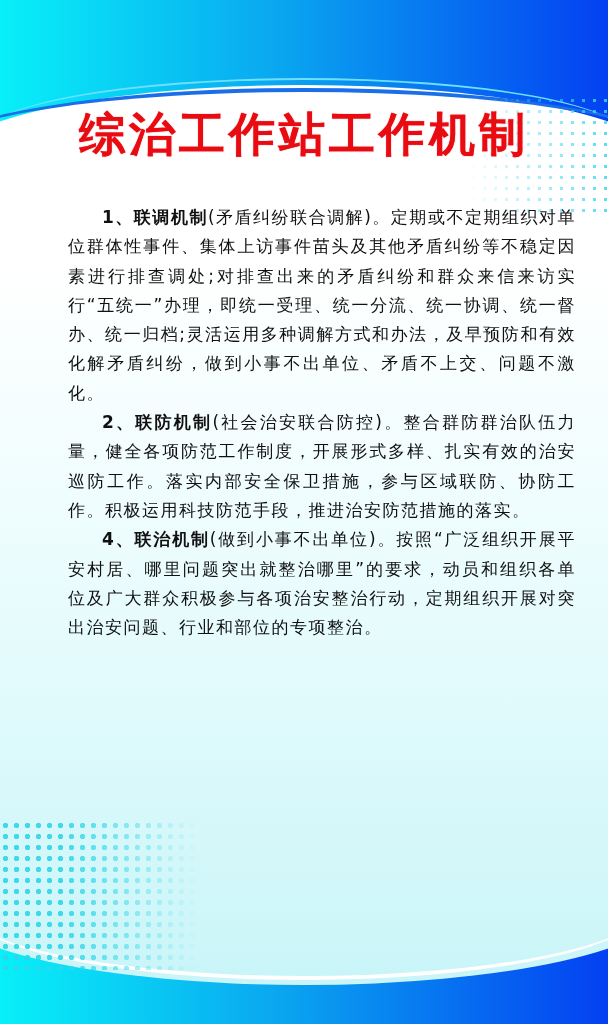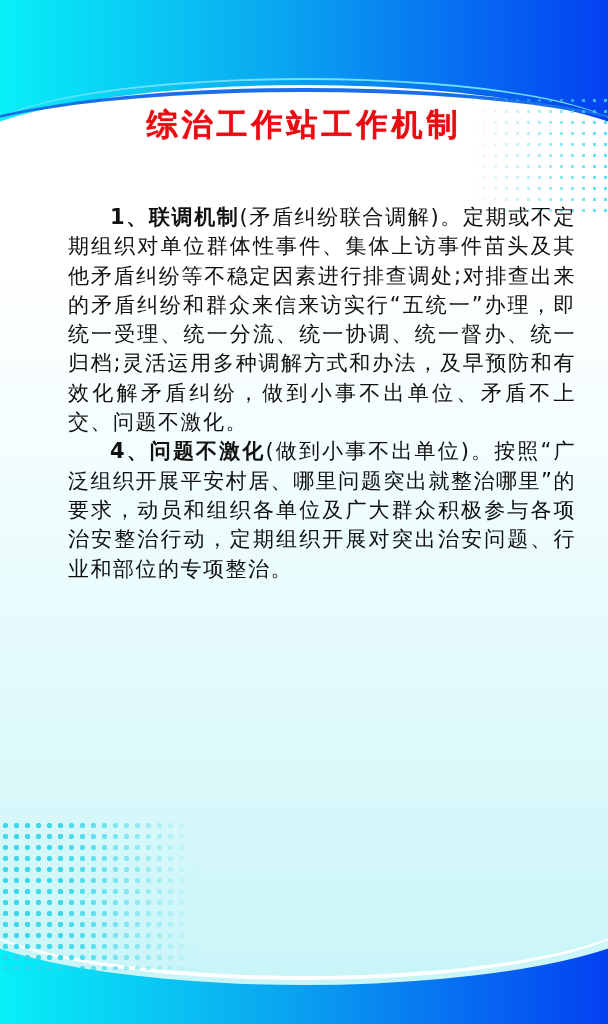--- a/index.html
+++ b/index.html
@@ -15,24 +15,24 @@
       border-top: 2px solid #6ee0ff; box-sizing: border-box; }
     .arc-bottom { position: absolute; left: -40px; top: 830px; width: 688px; height: 150px; border-radius: 50%;
       border-bottom: 4px solid #ffffff; box-sizing: border-box; }
     .dots-tr { position: absolute; right: 0; top: 95px; width: 140px; height: 120px;
       background-image: radial-gradient(circle, #3fd8ee 1.6px, transparent 2px); background-size: 11px 11px; opacity: .85;
       -webkit-mask-image: linear-gradient(90deg, transparent, #000); mask-image: linear-gradient(90deg, transparent, #000); }
     .dots-bl { position: absolute; left: 0; top: 820px; width: 200px; height: 150px;
       background-image: radial-gradient(circle, #2fd6ea 2.4px, transparent 3px); background-size: 11px 11px; opacity: .9;
       -webkit-mask-image: linear-gradient(90deg, #000 30%, transparent); mask-image: linear-gradient(90deg, #000 30%, transparent); }
     .title { position: absolute; left: 0; width: 608px; top: 104px; text-align: center;
-      font-family: "DejaVu Sans", sans-serif; font-weight: bold; font-size: 31px; color: #e80c12; letter-spacing: 4px;
+      font-family: "DejaVu Sans", sans-serif; font-weight: bold; font-size: 46px; color: #e80c12; letter-spacing: 4px;
       text-shadow: 0 0 1px #e80c12; }
     .content { position: absolute; left: 68px; top: 203px; width: 508px;
-      font-family: "DejaVu Sans", sans-serif; font-size: 21px; line-height: 29.3px; color: #111;
+      font-family: "DejaVu Sans", sans-serif; font-size: 17px; line-height: 29.3px; color: #111;
       letter-spacing: 1.5px; text-align: justify; }
     .para { margin: 0; text-indent: 2em; }
     .para .head { font-weight: bold; }
   </style>
 </head>
 <body>
 
 <div class="board">
   <div class="panel"></div>
   <div class="arc-top2"></div>
@@ -41,16 +41,19 @@
   <div class="dots-tr"></div>
   <div class="dots-bl"></div>
 
   <div class="title">综治工作站工作机制</div>
 
   <div class="content">
     <p class="para">
       <span class="head">1、</span><span class="head">联调机制</span><span>(矛盾纠纷联合调解)。</span><span>定期或不定期组织对单位群体性事件、集体上访事件苗头及其他矛盾纠纷等不稳定因素进行排查调处;对排查出来的矛盾纠纷和群众来信来访实行“五统一”办理，即统一受理、统一分流、统一协调、统一督办、统一归档;灵活运用多种调解方式和办法，及早预防和有效化解矛盾纠纷，做到小事不出单位、矛盾不上交、问题不激化。</span>
     </p>
     <p class="para">
-      <span class="head">4、</span><span class="head">问题不激化</span><span>(做到小事不出单位)。</span><span>按照“广泛组织开展平安村居、哪里问题突出就整治哪里”的要求，动员和组织各单位及广大群众积极参与各项治安整治行动，定期组织开展对突出治安问题、行业和部位的专项整治。</span>
+      <span class="head">2、</span><span class="head">联防机制</span><span>(社会治安联合防控)。</span><span>整合群防群治队伍力量，健全各项防范工作制度，开展形式多样、扎实有效的治安巡防工作。落实内部安全保卫措施，参与区域联防、协防工作。积极运用科技防范手段，推进治安防范措施的落实。</span>
+    </p>
+    <p class="para">
+      <span class="head">4、</span><span class="head">联治机制</span><span>(做到小事不出单位)。</span><span>按照“广泛组织开展平安村居、哪里问题突出就整治哪里”的要求，动员和组织各单位及广大群众积极参与各项治安整治行动，定期组织开展对突出治安问题、行业和部位的专项整治。</span>
     </p>
   </div>
 </div>
 
 </body></html>

